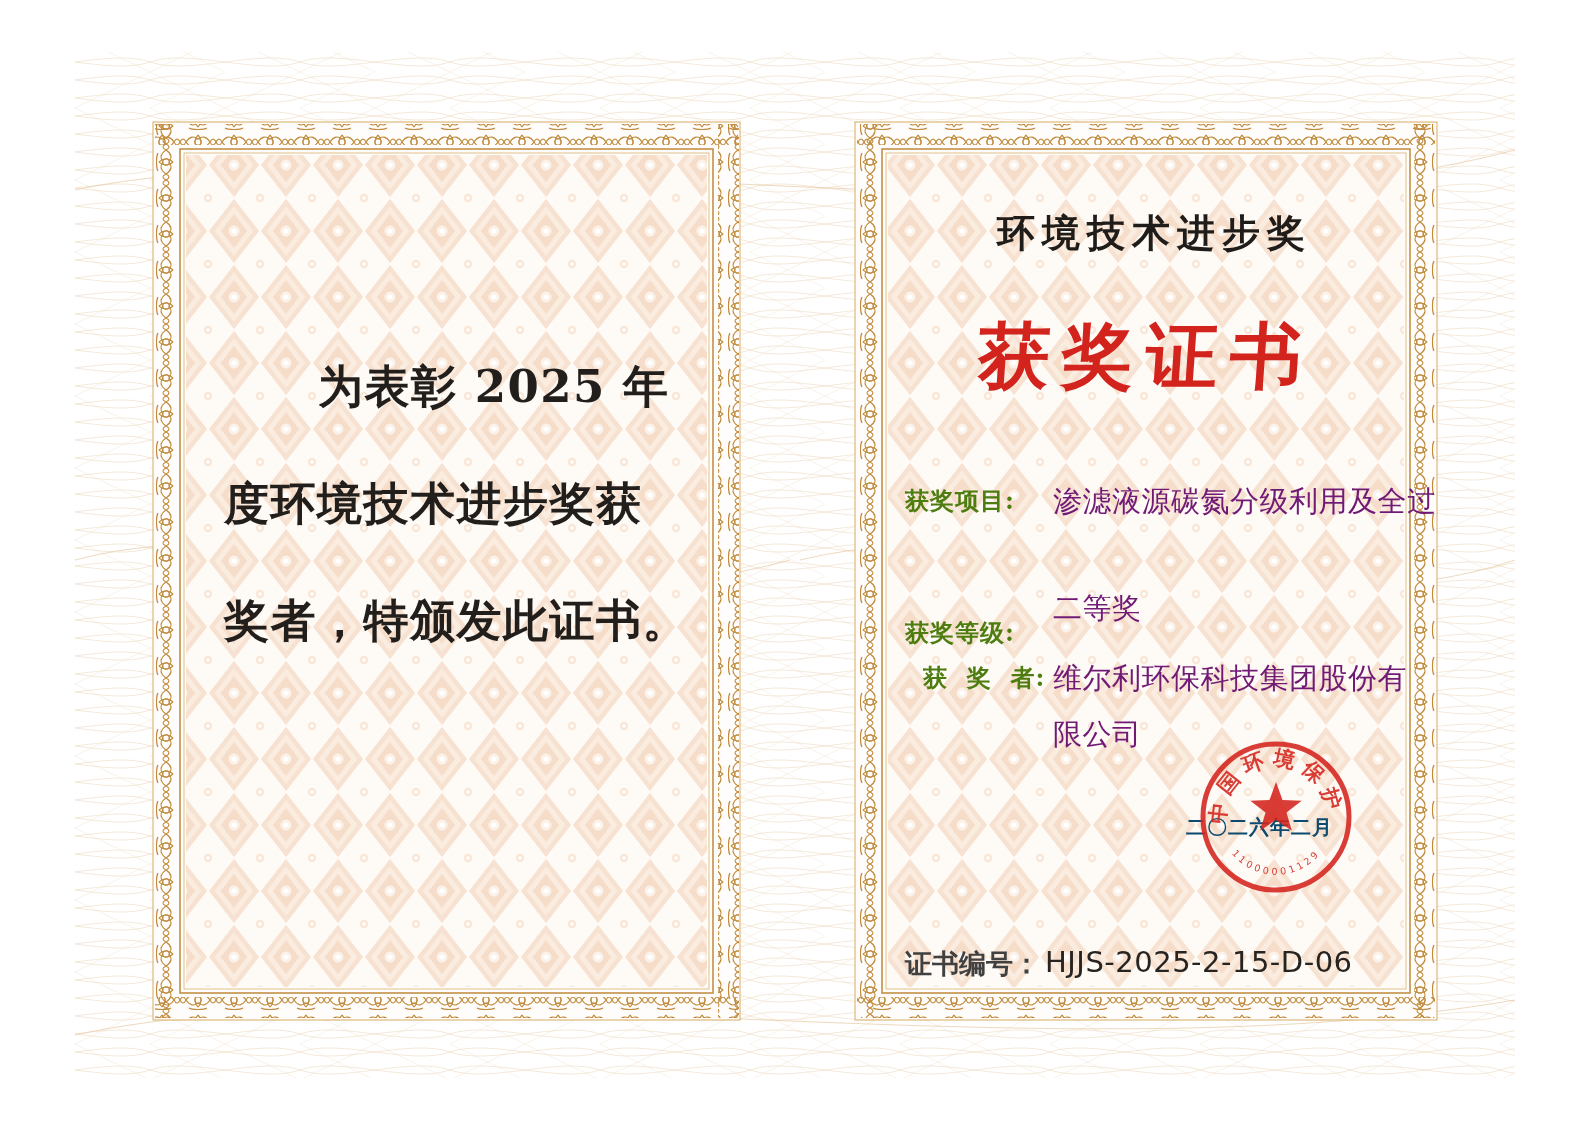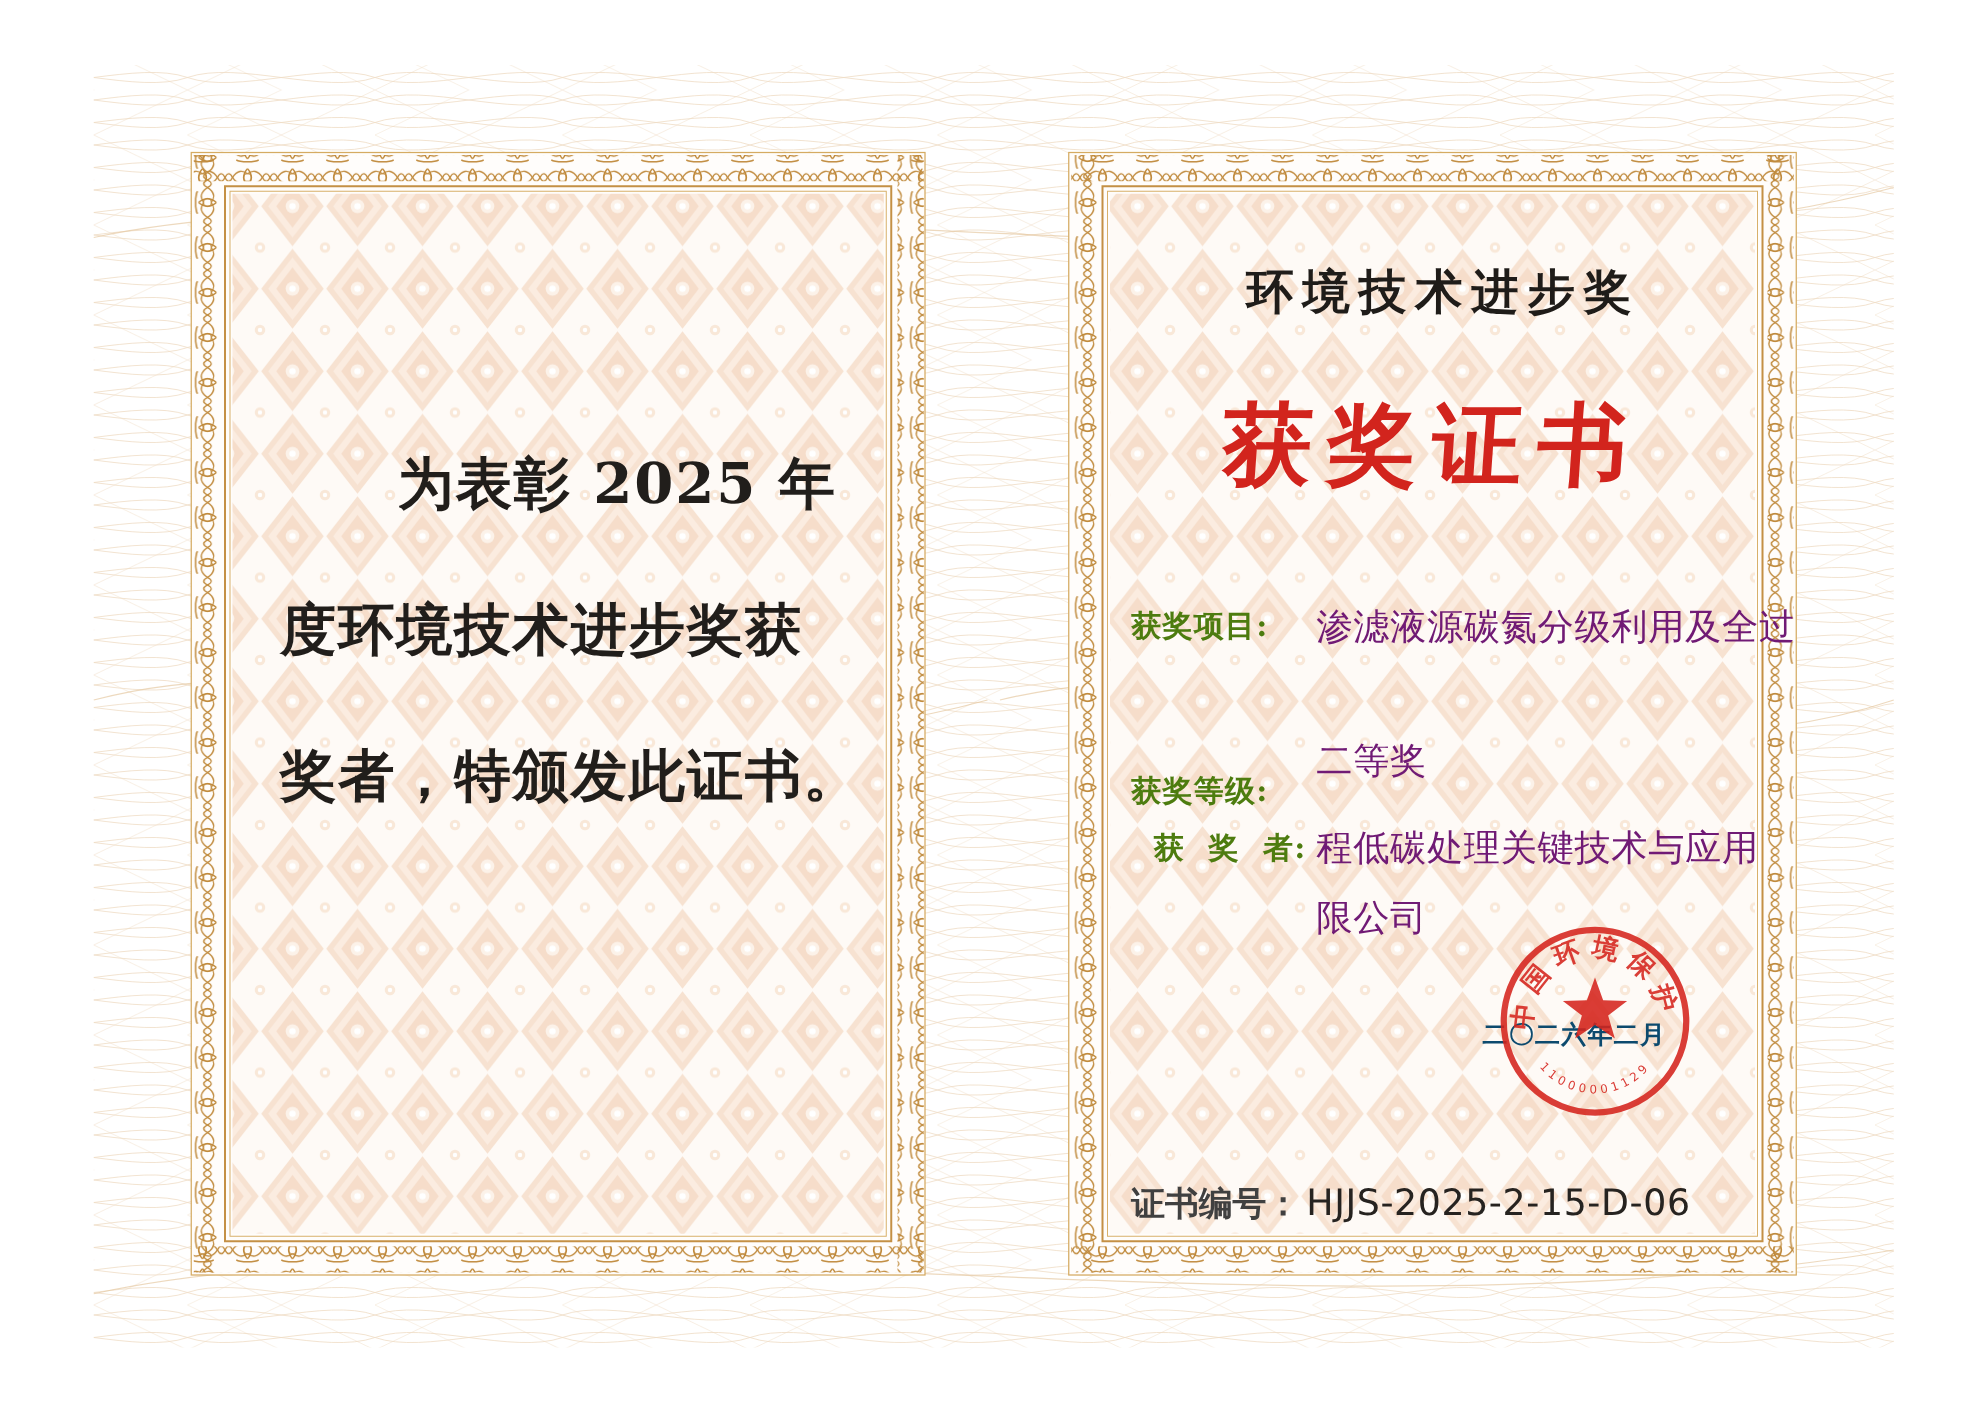--- a/index.html
+++ b/index.html
@@ -146,21 +146,21 @@
   <div class="txt award-name">环境技术进步奖</div>
   <div class="txt cert-title">获奖证书</div>
 
   <div class="txt fld-label f0l">获奖项目:</div>
   <div class="txt fld-value f0v0">渗滤液源碳氮分级利用及全过</div>
 
   <div class="txt fld-label f1l">获奖等级:</div>
   <div class="txt fld-value f1v0">二等奖</div>
 
   <div class="txt fld-label f2l">获  奖  者:</div>
-  <div class="txt fld-value f2v0">程低碳处理关键技术与应用</div>
+  <div class="txt fld-value f2v0">维尔利环保科技集团股份有</div>
   <div class="txt fld-value f2v1">限公司</div>
 
   <div class="txt date">二〇二六年二月</div>
 
   <div class="txt cnl">证书编号：</div>
   <div class="txt cnv">HJJS-2025-2-15-D-06</div>
 
   <svg class="seal" width="160" height="160" viewBox="0 0 160 160">
     <defs>
       <path id="sealArc" d="M30.5,89 A50.5,50.5 0 1 1 129.5,89" fill="none"></path>

